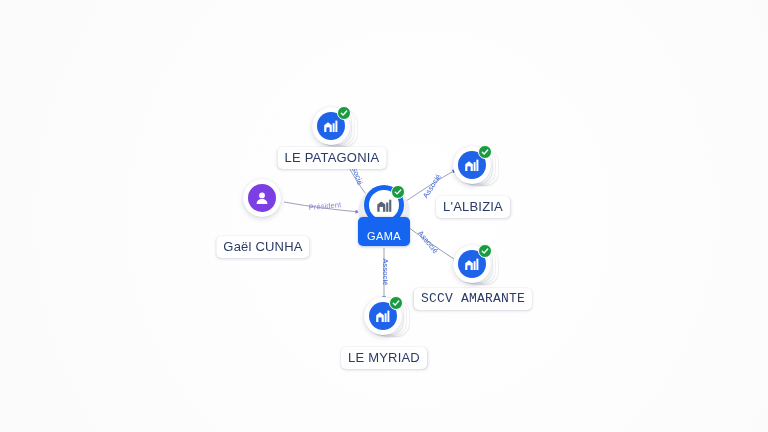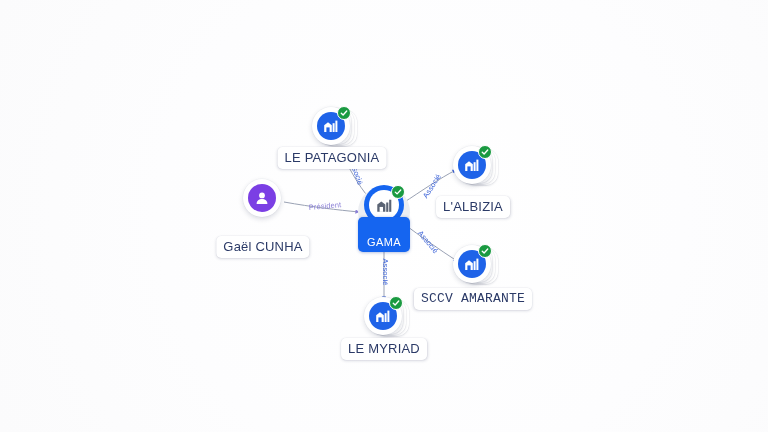--- a/index.html
+++ b/index.html
@@ -122,21 +122,21 @@
   .pin .badge{left:27px;top:0px;}
   .gama-label{
     position:absolute;
     left:50%;top:32px;
     transform:translateX(-50%);
     white-space:nowrap;
     background:#1565f0;
     color:#ffffff;
     font-size:11px;
     letter-spacing:.4px;
-    padding:19px 9px 4px;
+    padding:13px 9px 4px;
     border-radius:5px;
     box-shadow:0 1px 3px rgba(20,60,160,.3);
   }
 
   
   .elabel{
     position:absolute;
     transform-origin:50% 50%;
     white-space:nowrap;
     font-size:7.5px;
@@ -277,21 +277,21 @@
           <rect x="9.6" y="5.2" width="2.0" height="8.8" fill="#ffffff"></rect>
           <rect x="12.4" y="2.6" width="2.0" height="11.4" fill="#ffffff"></rect>
         </svg>
       </div>
       <div class="badge">
         <svg width="8" height="8" viewBox="0 0 10 10">
           <path d="M1.6 5.2 L3.9 7.4 L8.4 2.6" fill="none" stroke="#ffffff" stroke-width="1.7" stroke-linecap="round" stroke-linejoin="round"></path>
         </svg>
       </div>
     </div>
-    <div class="nlabel" style="top:21px;text-align:center;">LE MYRIAD</div>
+    <div class="nlabel" style="top:30px;text-align:center;">LE MYRIAD</div>
   </div>
 
   <div id="node-gama" style="left:384px;top:212px;">
     <div class="halo"></div>
     <div class="pin">
       <div class="tail"></div>
       <div class="body"></div>
       <div class="hole">
         <svg width="17" height="17" viewBox="0 0 16 16">
           <path d="M1.2 14V7.2L5 4.2l3.8 3V14z" fill="#5b6474"></path>

